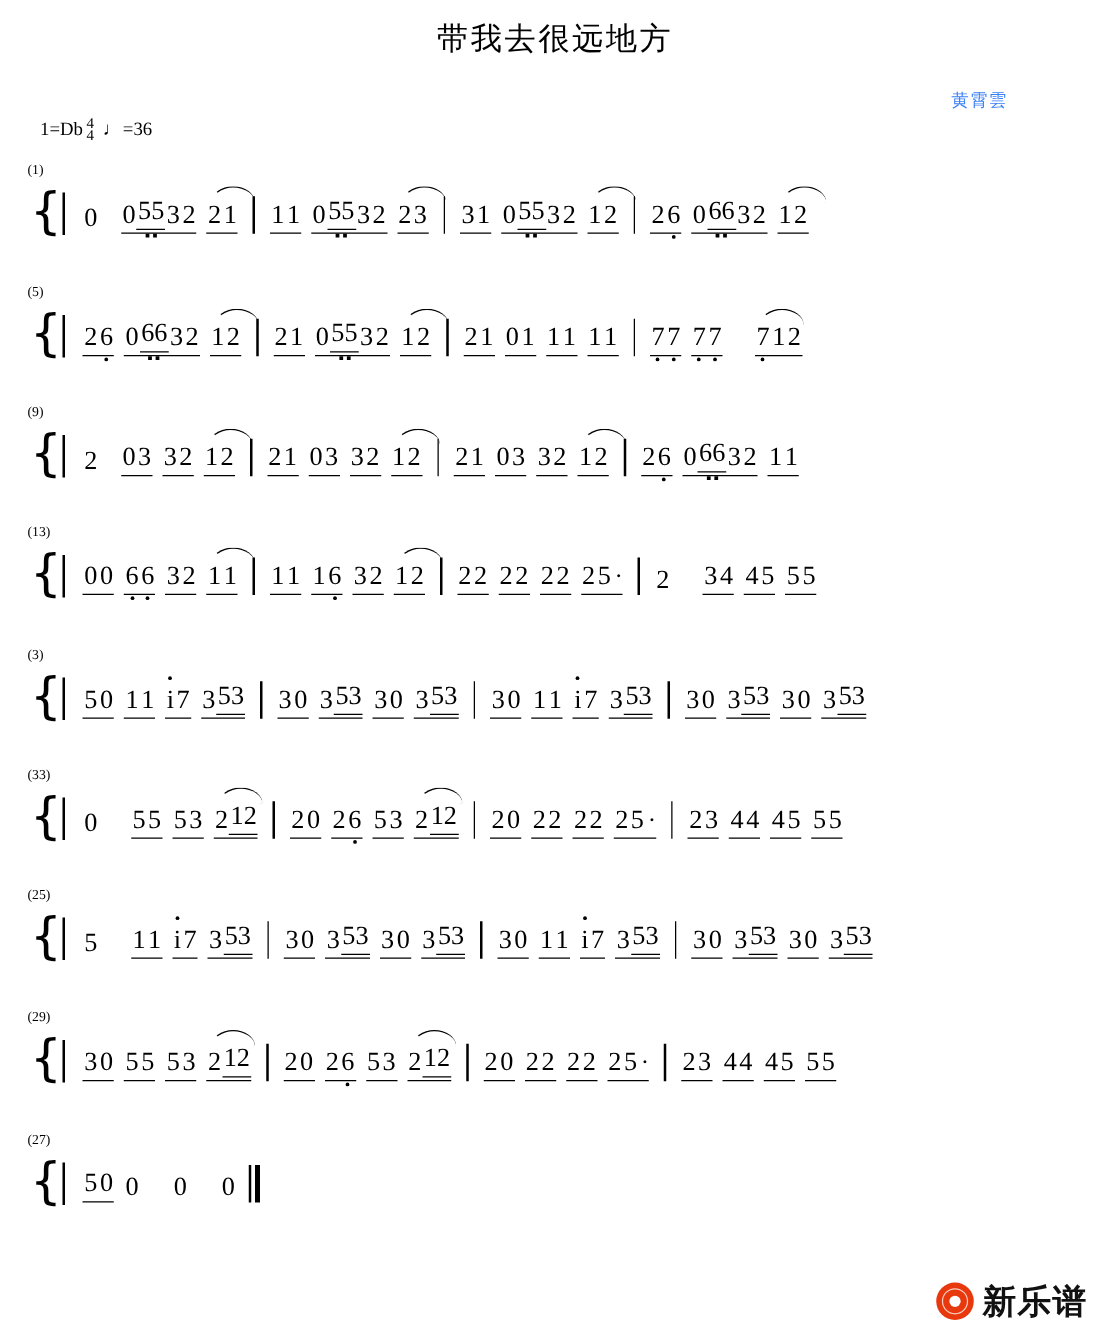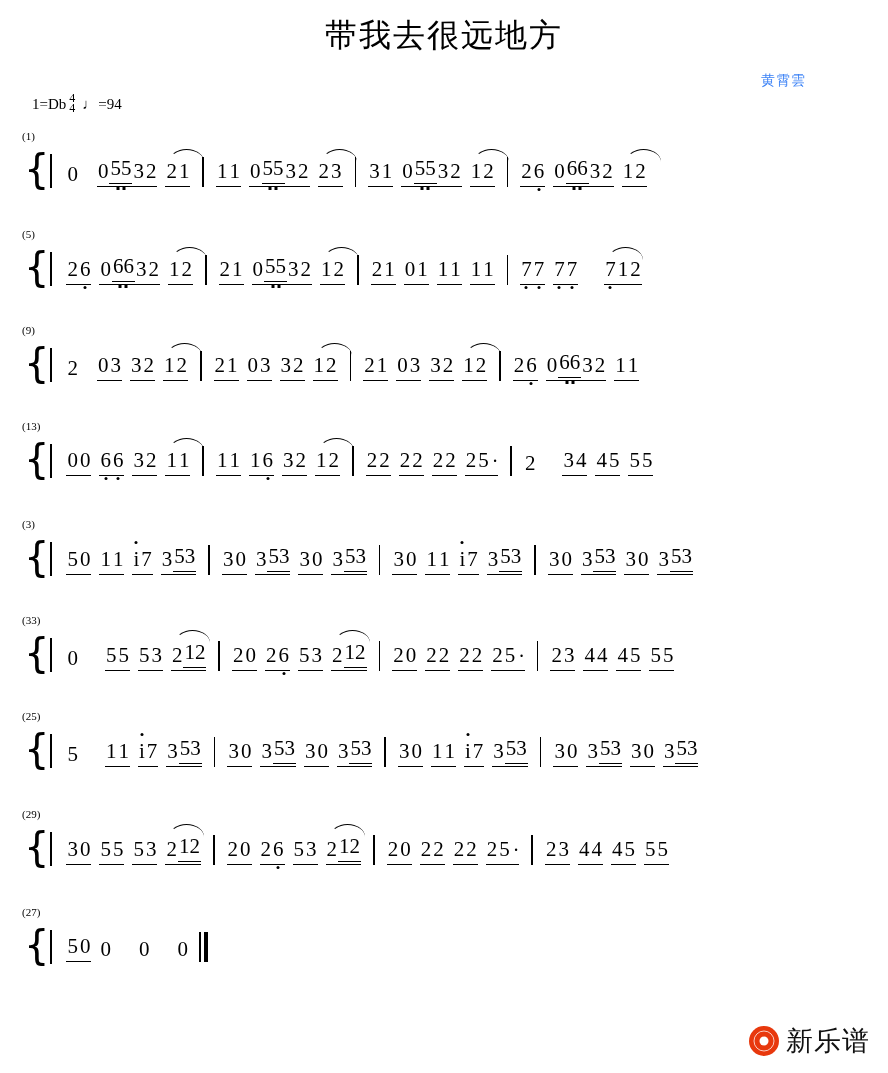--- a/index.html
+++ b/index.html
@@ -20,21 +20,21 @@
     width: 888px;
     height: 1073px;
   }
   
   .title {
     position: absolute;
     top: 14px;
     left: 0;
     width: 888px;
     text-align: center;
-    font-size: 32px;
+    font-size: 25px;
     font-family: "DejaVu Sans", sans-serif;
     font-weight: 400;
     letter-spacing: 2px;
   }
   .composer {
     position: absolute;
     top: 72px;
     right: 82px;
     font-size: 14px;
     font-family: "DejaVu Sans", sans-serif;
@@ -216,42 +216,42 @@
     content: "";
     position: absolute;
     left: 50%; top: 50%;
     width: 19px; height: 19px;
     border: 1.5px solid rgba(255,255,255,.75);
     border-radius: 50%;
     transform: translate(-50%,-50%);
   }
   .logo-text {
     font-size: 27px;
-    font-weight: normal;
+    font-weight: bold;
     font-family: "DejaVu Sans", sans-serif;
     color: #111;
     letter-spacing: 1px;
   }
 </style>
 </head>
 <body>
 
 <div class="sheet">
 
   <div class="title">带我去很远地方</div>
   <div class="composer">黄霄雲</div>
 
   <div class="keyline">
     <span>1=Db</span>
     <span class="frac">
       <span>4</span>
       <span>4</span>
     </span>
     <span class="qnote">♩</span>
-    <span>=94</span>
+    <span>=36</span>
   </div>
 
   <div class="system" style="top:130px;">
     <div class="measure-num">(1)</div>
     <div class="staffline">
       <span class="brace">{</span>
       <span class="startbar"></span>
       <div class="notes">
         <span class="g">
             <span class="n">0</span>

